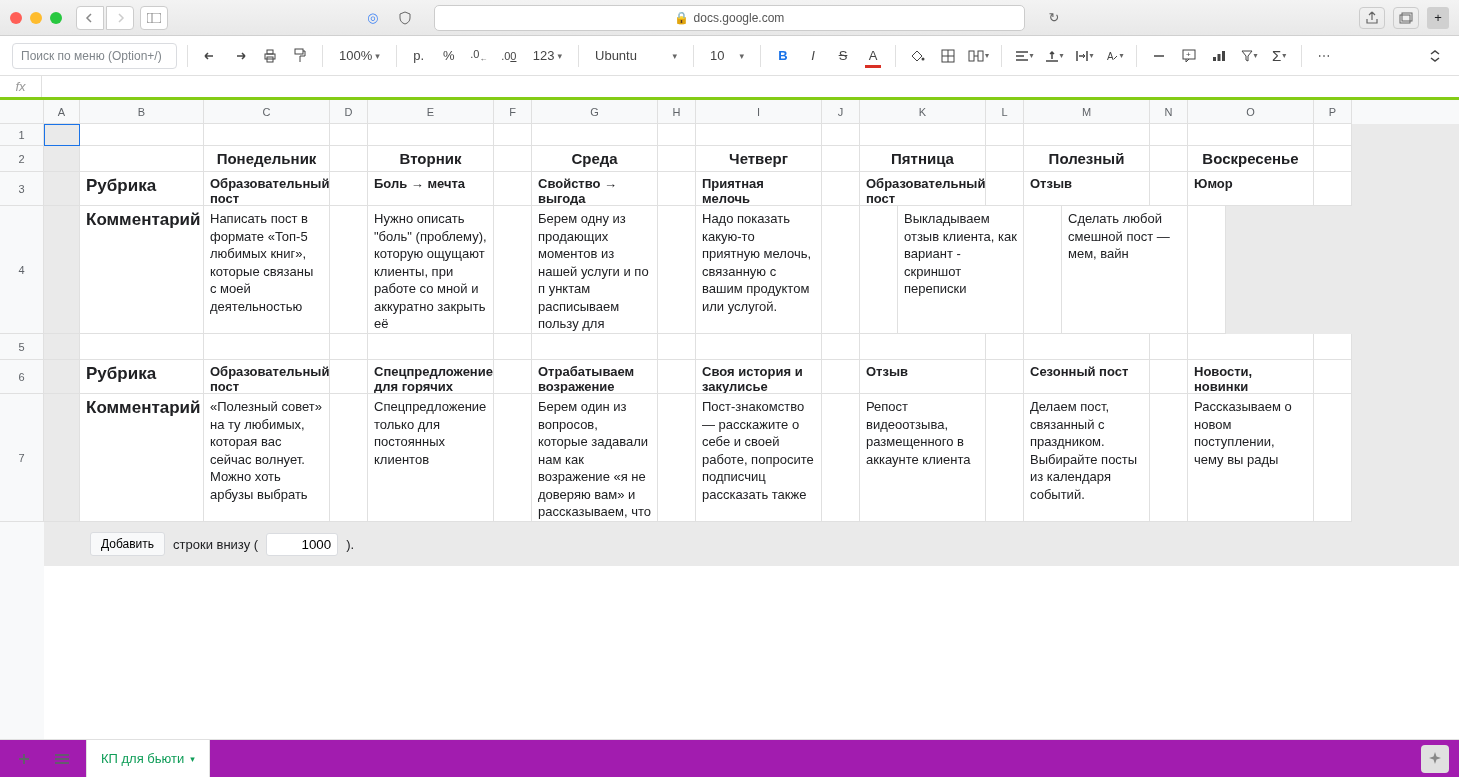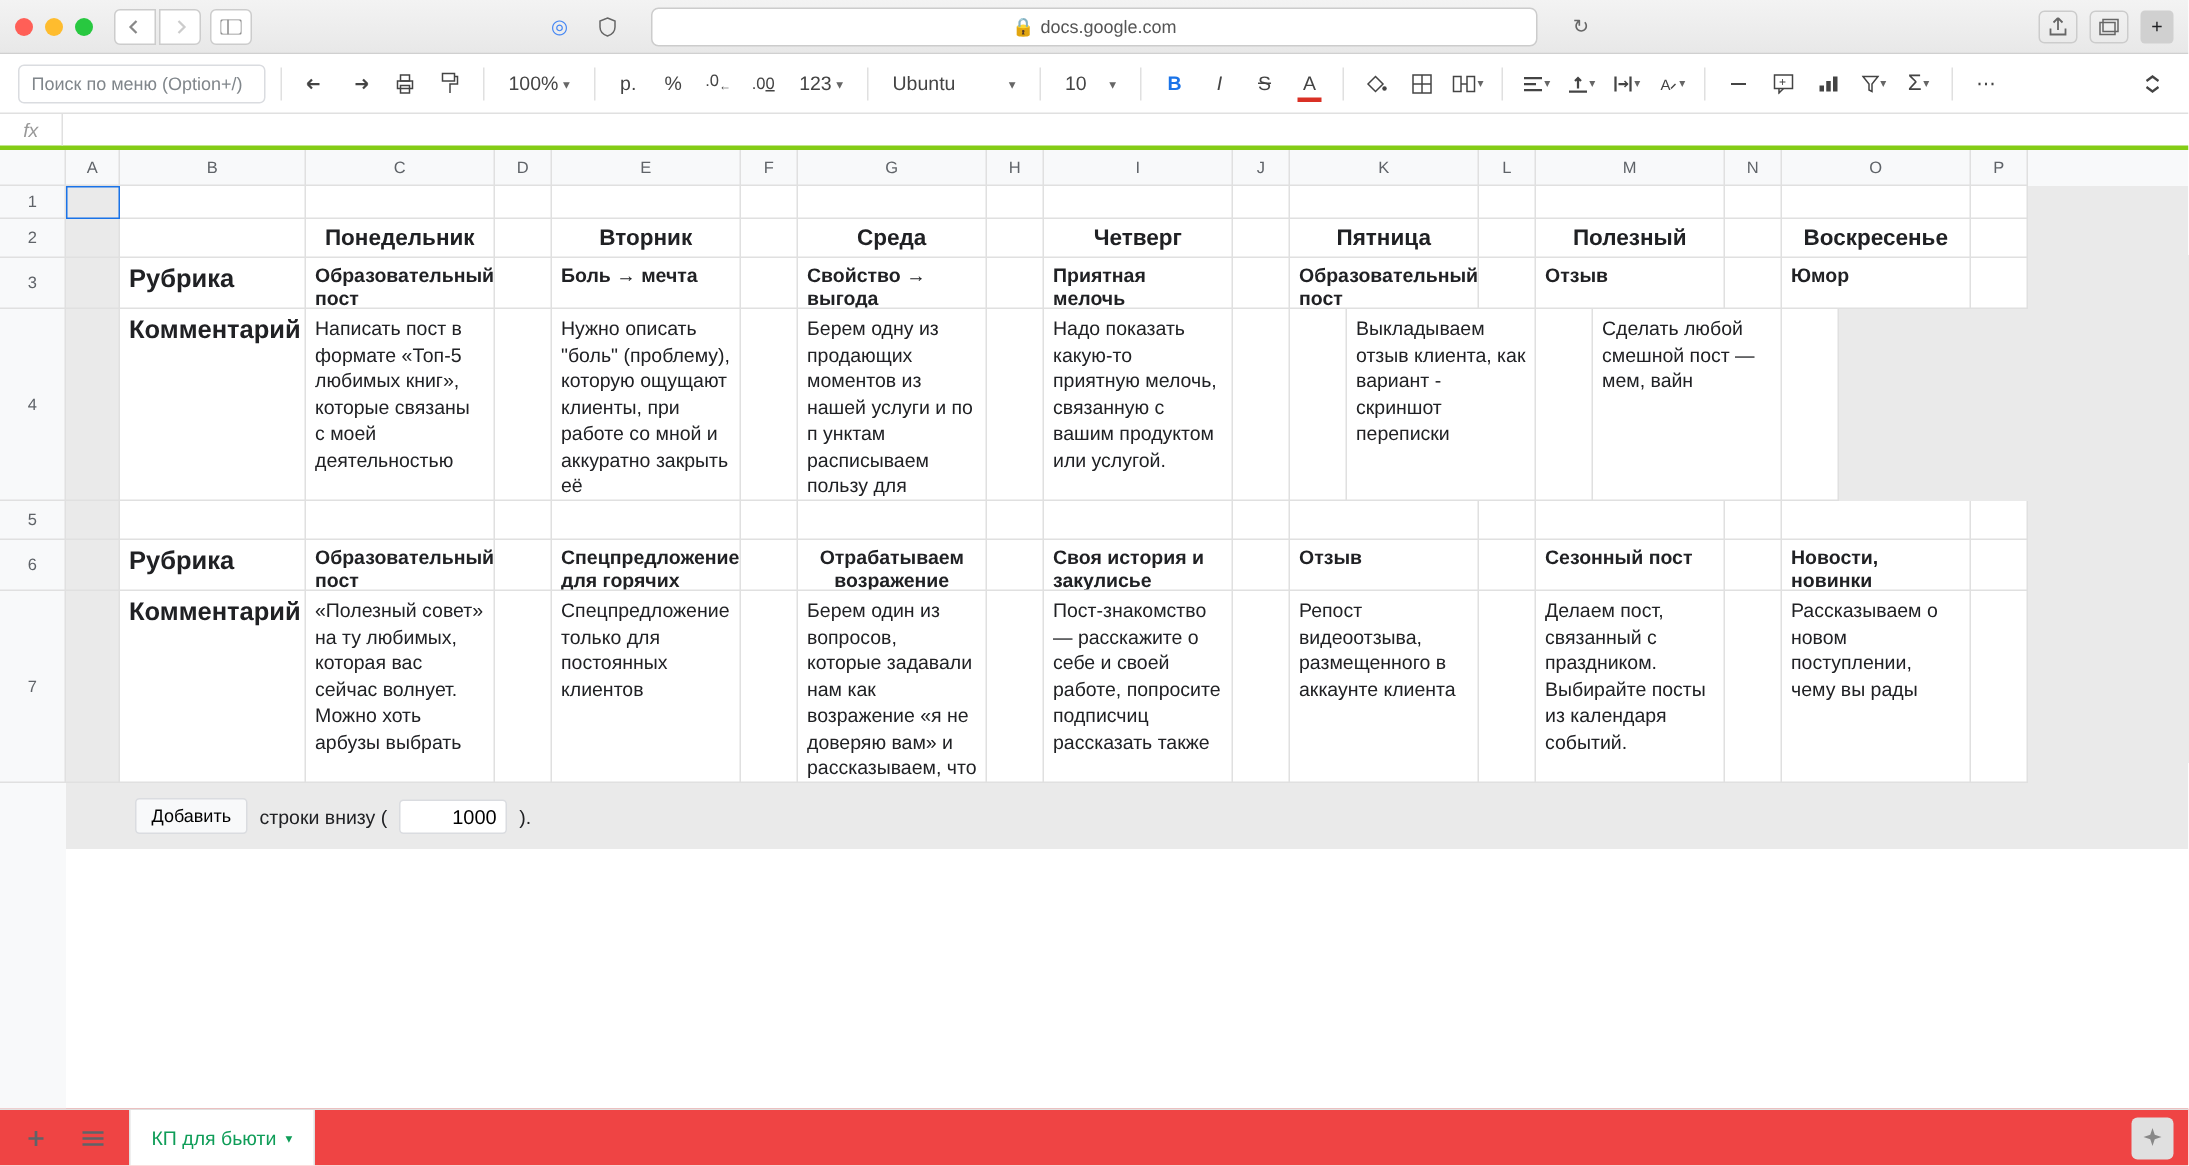--- a/index.html
+++ b/index.html
@@ -53,21 +53,21 @@
 .header-text{font-weight:700;font-size:17px;}
 .day-header{font-weight:700;font-size:15px;text-align:center;}
 .rubric-cell{font-weight:700;}
 .content-cell{font-size:13px;line-height:1.35;}
 
 .add-rows{padding:10px 46px;display:flex;align-items:center;gap:8px;font-size:13px;background:#eaeaea;}
 .add-rows button{padding:4px 10px;border:1px solid #dadce0;background:#f8f9fa;border-radius:3px;cursor:pointer;font-size:12px;}
 .add-rows input{width:72px;padding:3px 6px;border:1px solid #dadce0;border-radius:3px;text-align:right;}
 
 
-.sheet-tabs{height:38px;border-top:1px solid #e0e0e0;display:flex;align-items:center;padding:0 10px;gap:10px;background:#ef4444;}
+.sheet-tabs{height:38px;border-top:1px solid #e0e0e0;display:flex;align-items:center;padding:0 10px;gap:10px;background:#a21caf;}
 .sheet-tab-btn{width:28px;height:28px;display:flex;align-items:center;justify-content:center;cursor:pointer;color:#5f6368;border-radius:3px;}
 .sheet-tab{padding:0 14px;height:100%;display:flex;align-items:center;gap:6px;border-right:1px solid #e0e0e0;border-left:1px solid #e0e0e0;background:#fff;color:#0f9d58;font-size:13px;cursor:pointer;}
 .explore-btn{margin-left:auto;width:28px;height:28px;background:#e0e0e0;border-radius:4px;display:flex;align-items:center;justify-content:center;}
 
 svg{display:block;}
 </style>
 </head>
 <body>
 
 <div class="browser-chrome">
@@ -403,21 +403,21 @@
           <div class="cell " style="width: 126px; height: 26px;"></div>
           <div class="cell " style="width: 38px; height: 26px;"></div>
         </div>
         <div class="data-row">
           <div class="cell empty-a" style="width: 36px; height: 34px;"></div>
           <div class="cell header-text" style="width: 124px; height: 34px;">Рубрика</div>
           <div class="cell rubric-cell" style="width: 126px; height: 34px;">Образовательный пост</div>
           <div class="cell " style="width: 38px; height: 34px;"></div>
           <div class="cell rubric-cell" style="width: 126px; height: 34px;">Спецпредложение для горячих</div>
           <div class="cell " style="width: 38px; height: 34px;"></div>
-          <div class="cell rubric-cell" style="width: 126px; height: 34px; text-align: center;">Отрабатываем возражение</div>
+          <div class="cell rubric-cell" style="width: 126px; height: 34px;">Отрабатываем возражение</div>
           <div class="cell " style="width: 38px; height: 34px;"></div>
           <div class="cell rubric-cell" style="width: 126px; height: 34px;">Своя история и закулисье</div>
           <div class="cell " style="width: 38px; height: 34px;"></div>
           <div class="cell rubric-cell" style="width: 126px; height: 34px;">Отзыв</div>
           <div class="cell " style="width: 38px; height: 34px;"></div>
           <div class="cell rubric-cell" style="width: 126px; height: 34px;">Сезонный пост</div>
           <div class="cell " style="width: 38px; height: 34px;"></div>
           <div class="cell rubric-cell" style="width: 126px; height: 34px;">Новости, новинки</div>
           <div class="cell " style="width: 38px; height: 34px;"></div>
         </div>

